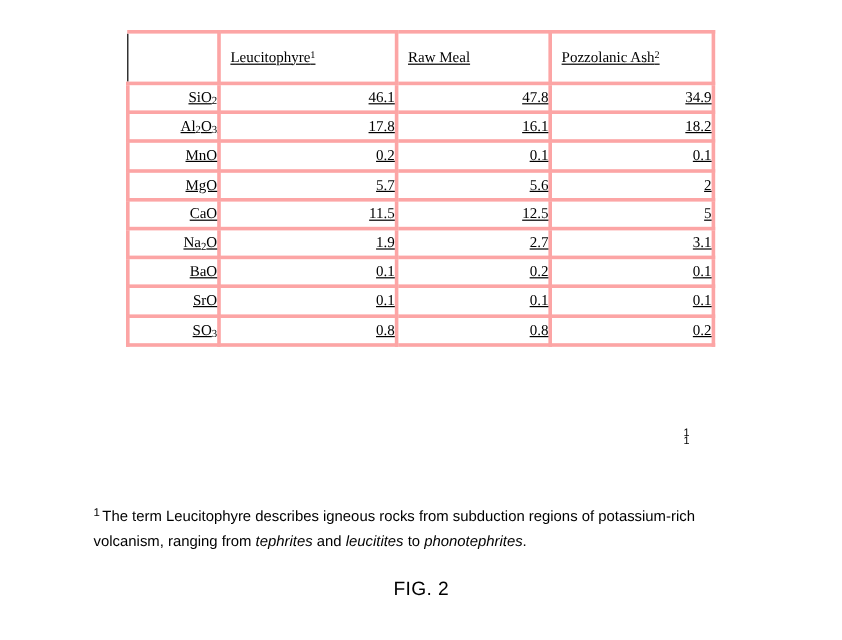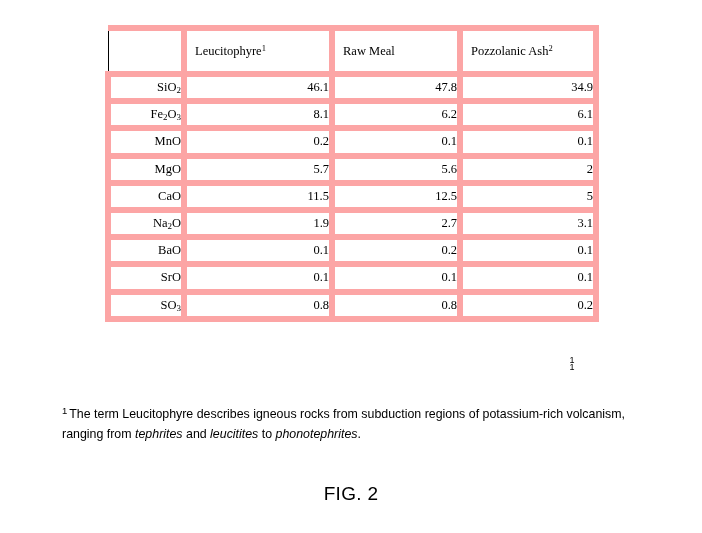--- a/index.html
+++ b/index.html
@@ -32,23 +32,24 @@
     width: 488px;
     table-layout: fixed;
     font-size: 12.5px;
   }
   table.comp col.c0 { width: 76px; }
   table.comp col.c1 { width: 148px; }
   table.comp col.c2 { width: 128px; }
   table.comp col.c3 { width: 136px; }
 
   table.comp th, table.comp td {
-    border: 6px solid #fca5a5;
+    border: 3px solid #fca5a5;
     padding: 0;
     vertical-align: middle;
+    text-decoration: underline;
   }
   table.comp thead th {
     height: 40px;
     font-weight: normal;
     font-size: 12.5px;
     text-align: left;
     padding-left: 8px;
   }
   table.comp thead th.blank {
     border-left: 1px solid #000;
@@ -95,39 +96,39 @@
   .footnotes {
     position: absolute;
     left: 62px;
     top: 405px;
     width: 570px;
     font-family: "Liberation Sans", sans-serif;
     font-size: 12.4px;
     line-height: 18.5px;
     color: #000;
   }
-  .footnotes p { margin: 0; }
+  .footnotes p { margin: 16px; }
   .footnotes .fn-mark {
     font-size: 9.5px;
     vertical-align: baseline;
     position: relative;
     top: -4px;
     margin-right: 2px;
   }
   .footnotes i { font-style: italic; }
 
   
   .fig-caption {
     position: absolute;
     left: 0;
     top: 483px;
     width: 702px;
     text-align: center;
     font-family: "Liberation Sans", sans-serif;
-    font-size: 19px;
+    font-size: 16px;
     letter-spacing: 0.3px;
     color: #000;
   }
 </style>
 </head>
 <body>
 
 <div class="page">
 
   <div class="table-wrap">
@@ -149,27 +150,27 @@
       <tbody>
 
         <tr>
           <td class="label"><span>SiO</span><sub>2</sub></td>
           <td class="val">46.1</td>
           <td class="val">47.8</td>
           <td class="val">34.9</td>
         </tr>
 
 
-
-        <tr>
-          <td class="label"><span>Fe</span><sub>2</sub><span>O</span><sub>3</sub></td>
-          <td class="val">8.1</td>
-          <td class="val">6.2</td>
-          <td class="val">6.1</td>
-        </tr>
+        <tr>
+          <td class="label"><span>Al</span><sub>2</sub><span>O</span><sub>3</sub></td>
+          <td class="val">17.8</td>
+          <td class="val">16.1</td>
+          <td class="val">18.2</td>
+        </tr>
+
 
         <tr>
           <td class="label"><span>MnO</span></td>
           <td class="val">0.2</td>
           <td class="val">0.1</td>
           <td class="val">0.1</td>
         </tr>
 
         <tr>
           <td class="label"><span>MgO</span></td>

